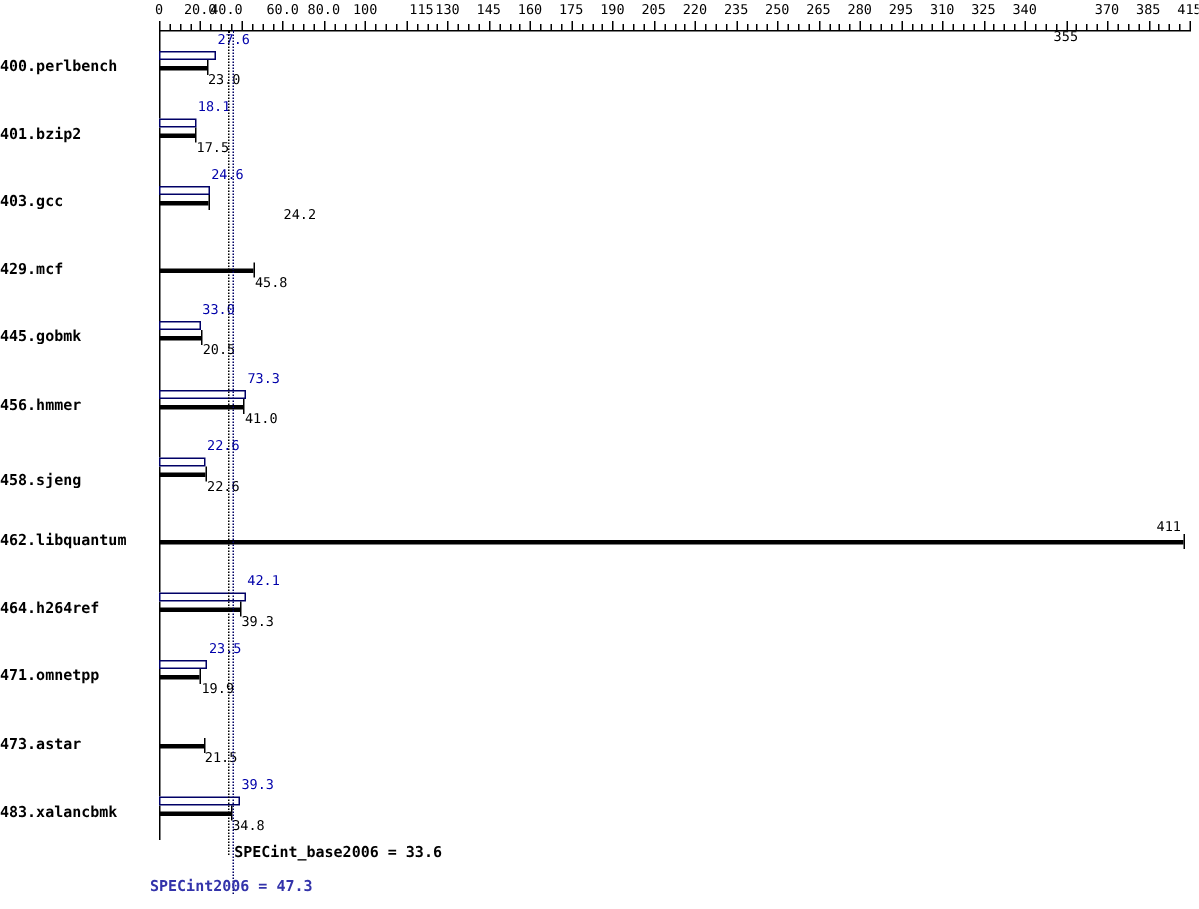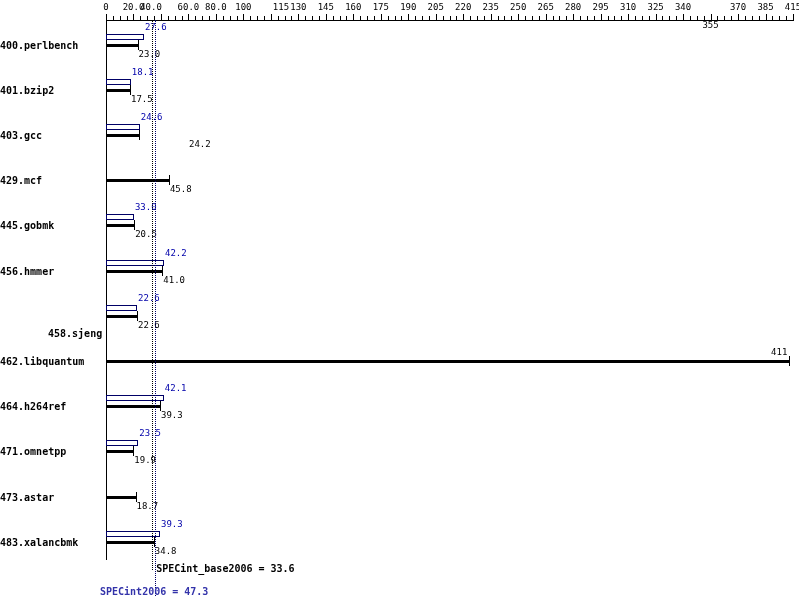--- a/index.html
+++ b/index.html
@@ -256,25 +256,25 @@
     <div class="bar-peak-cap" style="left: 168.929px; top: 175.2px; height: 10px; background: rgb(0, 0, 0);"></div>
     <div class="val-base" style="left: 169.929px; top: 184.2px;">45.8</div>
     <div class="cat-label" style="left: 0px; width: 102px; top: 225.4px;">445.gobmk</div>
     <div class="bar-peak" style="left: 106px; top: 214.4px; width: 27.8922px;"></div>
     <div class="val-peak" style="left: 134.892px; top: 202.4px;">33.0</div>
     <div class="bar-base" style="left: 106px; top: 224.4px; width: 28.167px;"></div>
     <div class="bar-peak-cap" style="left: 134.167px; top: 220.4px; height: 10px; background: rgb(0, 0, 0);"></div>
     <div class="val-base" style="left: 135.167px; top: 229.4px;">20.5</div>
     <div class="cat-label" style="left: 0px; width: 102px; top: 270.6px;">456.hmmer</div>
     <div class="bar-peak" style="left: 106px; top: 259.6px; width: 57.9828px;"></div>
-    <div class="val-peak" style="left: 164.983px; top: 247.6px;">42.2</div>
+    <div class="val-peak" style="left: 164.983px; top: 247.6px;">73.3</div>
     <div class="bar-base" style="left: 106px; top: 269.6px; width: 56.334px;"></div>
     <div class="bar-peak-cap" style="left: 162.334px; top: 265.6px; height: 10px; background: rgb(0, 0, 0);"></div>
     <div class="val-base" style="left: 163.334px; top: 274.6px;">41.0</div>
-    <div class="cat-label" style="left: 0px; width: 102px; top: 333px; margin-left: 48px;">458.sjeng</div>
+    <div class="cat-label" style="left: 0px; width: 102px; top: 321px;">458.sjeng</div>
     <div class="bar-peak" style="left: 106px; top: 304.8px; width: 31.0524px;"></div>
     <div class="val-peak" style="left: 138.052px; top: 292.8px;">22.6</div>
     <div class="bar-base" style="left: 106px; top: 314.8px; width: 31.0524px;"></div>
     <div class="bar-peak-cap" style="left: 137.052px; top: 310.8px; height: 10px; background: rgb(0, 0, 0);"></div>
     <div class="val-base" style="left: 138.052px; top: 319.8px;">22.6</div>
     <div class="cat-label" style="left: 0px; width: 102px; top: 361px;">462.libquantum</div>
     <div class="bar-base" style="left: 106px; top: 360px; width: 683.336px;"></div>
     <div class="bar-peak-cap" style="left: 789.336px; top: 356px; height: 10px; background: rgb(0, 0, 0);"></div>
     <div class="val-base" style="left: auto; top: 347px; right: 11.664px;">411</div>
     <div class="cat-label" style="left: 0px; width: 102px; top: 406.2px;">464.h264ref</div>
@@ -285,21 +285,21 @@
     <div class="val-base" style="left: 160.998px; top: 410.2px;">39.3</div>
     <div class="cat-label" style="left: 0px; width: 102px; top: 451.4px;">471.omnetpp</div>
     <div class="bar-peak" style="left: 106px; top: 440.4px; width: 32.289px;"></div>
     <div class="val-peak" style="left: 139.289px; top: 428.4px;">23.5</div>
     <div class="bar-base" style="left: 106px; top: 450.4px; width: 27.3426px;"></div>
     <div class="bar-peak-cap" style="left: 133.343px; top: 446.4px; height: 10px; background: rgb(0, 0, 0);"></div>
     <div class="val-base" style="left: 134.343px; top: 455.4px;">19.9</div>
     <div class="cat-label" style="left: 0px; width: 102px; top: 496.6px;">473.astar</div>
     <div class="bar-base" style="left: 106px; top: 495.6px; width: 29.541px;"></div>
     <div class="bar-peak-cap" style="left: 135.541px; top: 491.6px; height: 10px; background: rgb(0, 0, 0);"></div>
-    <div class="val-base" style="left: 136.541px; top: 500.6px;">18.7</div>
+    <div class="val-base" style="left: 136.541px; top: 500.6px;">21.5</div>
     <div class="cat-label" style="left: 0px; width: 102px; top: 541.8px;">483.xalancbmk</div>
     <div class="bar-peak" style="left: 106px; top: 530.8px; width: 53.9982px;"></div>
     <div class="val-peak" style="left: 160.998px; top: 518.8px;">39.3</div>
     <div class="bar-base" style="left: 106px; top: 540.8px; width: 47.8152px;"></div>
     <div class="bar-peak-cap" style="left: 153.815px; top: 536.8px; height: 10px; background: rgb(0, 0, 0);"></div>
     <div class="val-base" style="left: 154.815px; top: 545.8px;">34.8</div>
     <div class="ref-line" style="left: 152.166px; top: 20px; height: 550px;"></div>
     <div class="ref-line-peak" style="left: 154.502px; top: 20px; height: 576px;"></div>
     <div class="note-base" style="left: 156.166px; top: 563px;">SPECint_base2006 = 33.6</div>
     <div class="note-peak" style="left: 100px; top: 586px;">SPECint2006 = 47.3</div>

